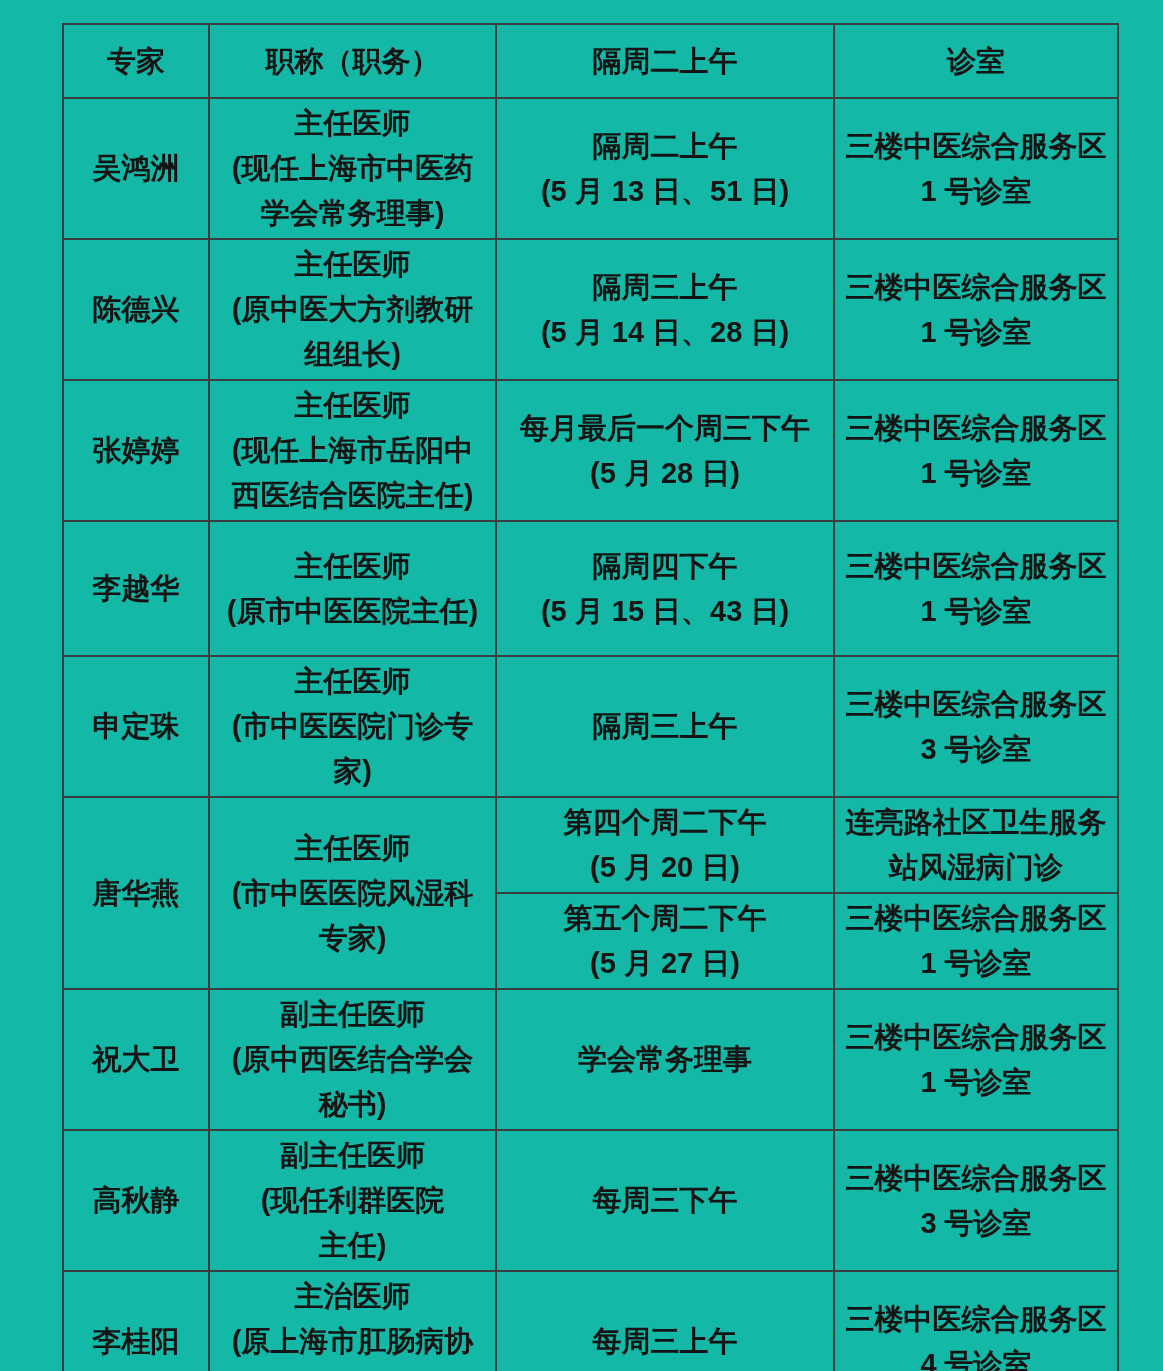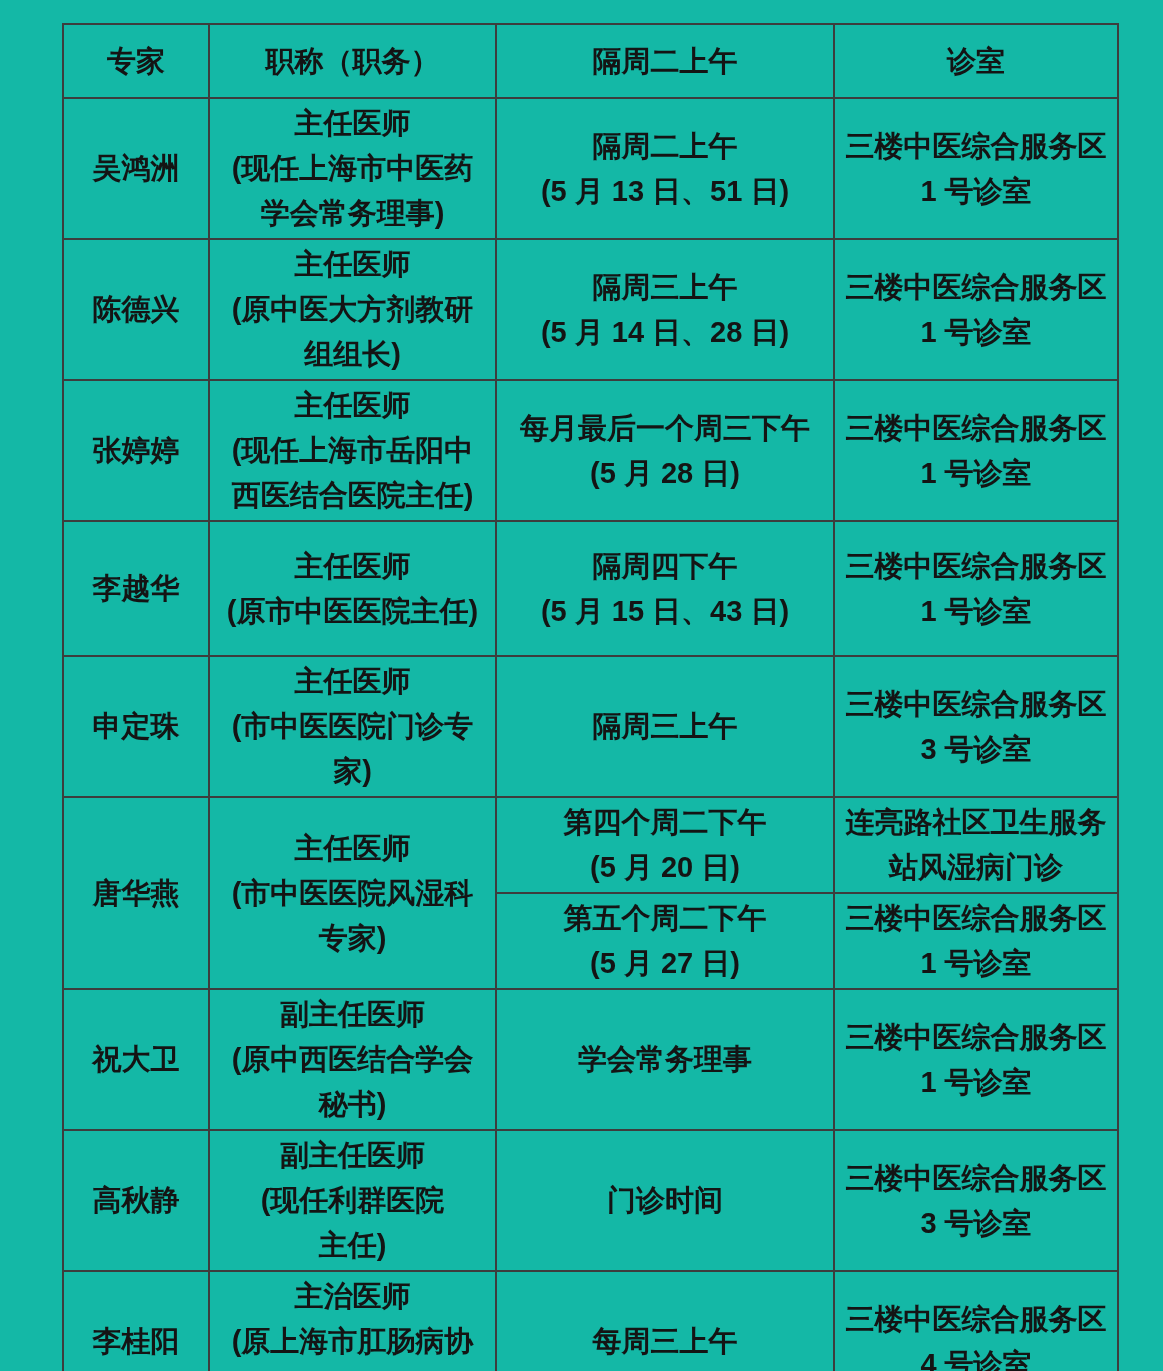--- a/index.html
+++ b/index.html
@@ -140,21 +140,21 @@
 秘书)</td>
         <td>学会常务理事</td>
         <td>三楼中医综合服务区
 1 号诊室</td>
       </tr>
       <tr class="h-r8">
         <td>高秋静</td>
         <td>副主任医师
 (现任利群医院
 主任)</td>
-        <td>门诊时间</td>
+        <td>每周三下午</td>
         <td>三楼中医综合服务区
 3 号诊室</td>
       </tr>
       <tr class="h-r9">
         <td>李桂阳</td>
         <td>主治医师
 (原上海市肛肠病协
 会委员)</td>
         <td>每周三上午</td>
         <td>三楼中医综合服务区

